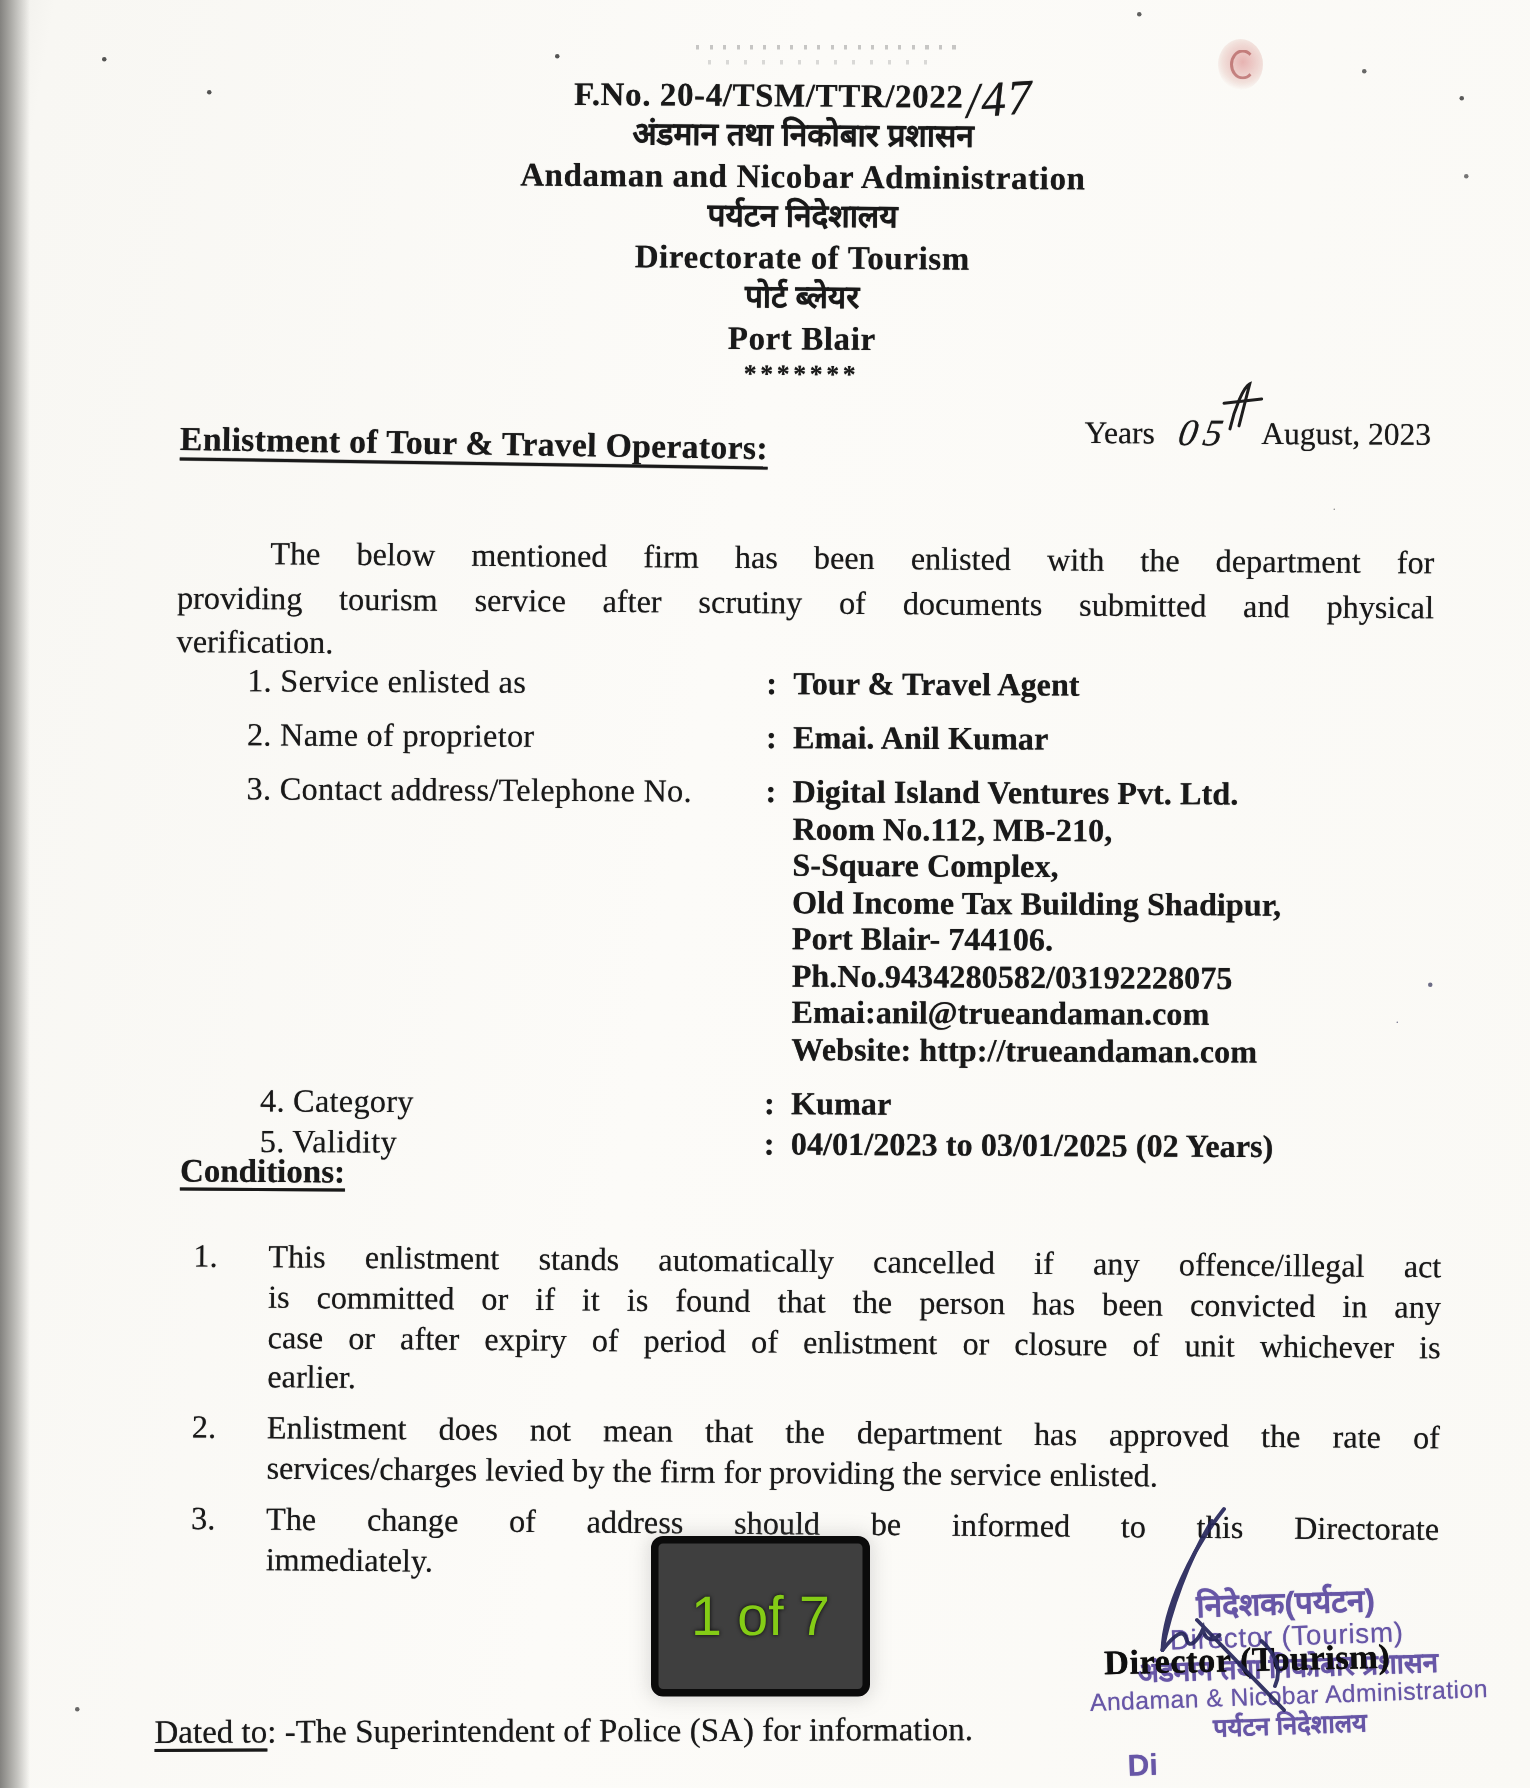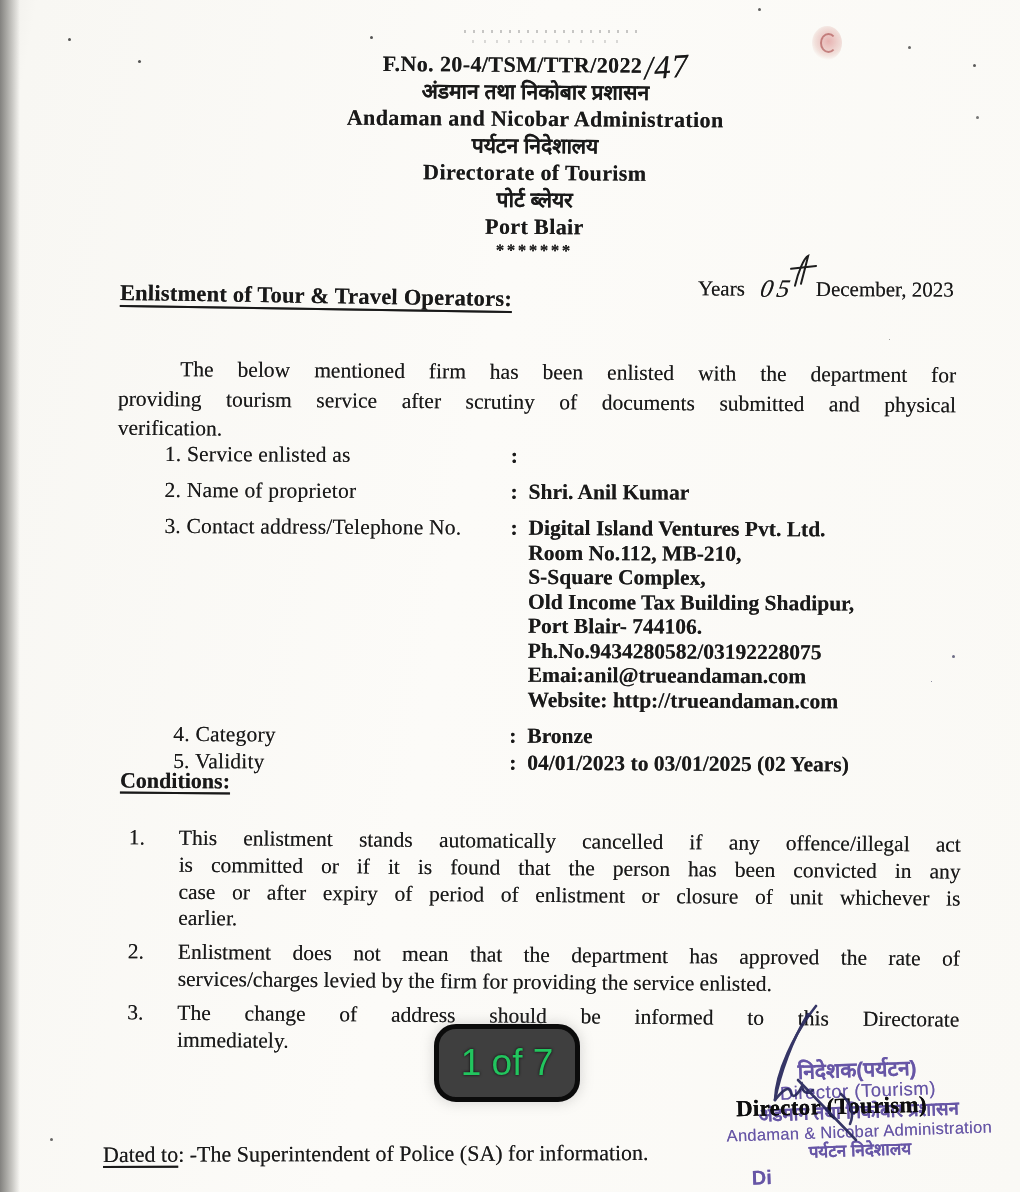--- a/index.html
+++ b/index.html
@@ -69,24 +69,24 @@
 
   
   .cond-head { position:absolute; left:120px; top:768px; font-size:22px; font-weight:bold;
     text-decoration:underline; text-decoration-thickness:2px; text-underline-offset:4px; transform:rotate(.4deg); }
   .cond-list { position:absolute; left:128px; top:828px; width:832px; font-size:21.5px; line-height:26.8px;
     transform:rotate(.5deg); }
   .cond-item { position:relative; padding-left:50px; margin-bottom:7px; }
   .cond-no { position:absolute; left:0; top:0; }
 
   
-  .page-badge { position:absolute; left:434px; top:1024px; width:146px; height:78px;
-    background:#3f3f3f; border:5px solid #0b0b0b; border-radius:22px; box-sizing:border-box;
+  .page-badge { position:absolute; left:434px; top:1024px; width:146px; height:107px;
+    background:#3f3f3f; border:5px solid #0b0b0b; border-radius:8px; box-sizing:border-box;
     display:flex; align-items:center; justify-content:center;
-    font-family:"Liberation Sans",sans-serif; font-size:37px; color:#22c55e;
+    font-family:"Liberation Sans",sans-serif; font-size:37px; color:#84cc16;
     text-shadow:0 0 3px rgba(0,0,0,.9); box-shadow:0 0 12px 2px rgba(130,130,130,.25); }
 
   
   .sig-svg { position:absolute; left:728px; top:1000px; z-index:4; }
   .stamp { position:absolute; left:694px; top:1058px; width:330px; text-align:center;
     color:#5b49a0; transform:rotate(-2deg); z-index:2; font-family:"Liberation Sans",sans-serif;
     text-shadow:0 0 .6px rgba(91,73,160,.7); opacity:.92; }
   .stamp .s1 { font-size:21px; font-weight:bold; line-height:23px; }
   .stamp .s2 { font-size:18.5px; line-height:20px; letter-spacing:.5px; }
   .stamp .s3 { font-size:18.5px; font-weight:bold; line-height:21px; }
@@ -121,43 +121,44 @@
     <div class="lh-line en-bold ink">Port Blair</div>
     <div class="lh-line stars ink">*******</div>
   </header>
 
   <div class="dated ink">
     <span>Years</span><span class="hand-day">05</span><svg class="flourish" width="30" height="34" viewBox="0 0 30 34">
         <g fill="none" stroke="#1d1d1d" stroke-width="2" stroke-linecap="round">
           <path d="M7 32 C10 18, 16 4, 20 2 C18 10, 15 22, 13 30"></path>
           <path d="M3 15 L28 12"></path>
         </g>
-      </svg><span>December, 2023</span>
+      </svg><span>August, 2023</span>
   </div>
 
   <div class="subject ink">Enlistment of Tour &amp; Travel Operators:</div>
 
   <p class="intro ink">
     <span class="jline first">The below mentioned firm has been enlisted with the department for</span>
     <span class="jline">providing tourism service after scrutiny of documents submitted and physical</span>
     <span class="jline last">verification.</span>
   </p>
 
   <section class="details">
     <div class="d-row">
       <div class="d-label ink">1. Service enlisted as</div>
       <div class="d-value ink">
           <span class="colon">:</span>
+          <span>Tour &amp; Travel Agent</span>
         </div>
     </div>
     <div class="d-row">
       <div class="d-label ink">2. Name of proprietor</div>
       <div class="d-value ink">
           <span class="colon">:</span>
-          <span>Shri. Anil Kumar</span>
+          <span>Emai. Anil Kumar</span>
         </div>
     </div>
     <div class="d-row tight">
       <div class="d-label ink">3. Contact address/Telephone No.</div>
       <div class="d-value ink">
           <span class="colon">:</span>
         <div class="vlines">
           <div>Digital Island Ventures Pvt. Ltd.</div>
           <div>Room No.112, MB-210,</div>
           <div>S-Square Complex,</div>
@@ -166,21 +167,21 @@
           <div>Ph.No.9434280582/03192228075</div>
           <div>Emai:anil@trueandaman.com</div>
           <div>Website: http://trueandaman.com</div>
         </div>
       </div>
     </div>
     <div class="d-row tight pad" style="margin-top:12px;">
       <div class="d-label ink">4.  Category</div>
       <div class="d-value ink">
           <span class="colon">:</span>
-          <span>Bronze</span>
+          <span>Kumar</span>
         </div>
     </div>
     <div class="d-row tight pad">
       <div class="d-label ink">5.  Validity</div>
       <div class="d-value ink">
           <span class="colon">:</span>
           <span>04/01/2023 to 03/01/2025 (02 Years)</span>
         </div>
     </div>
   </section>

